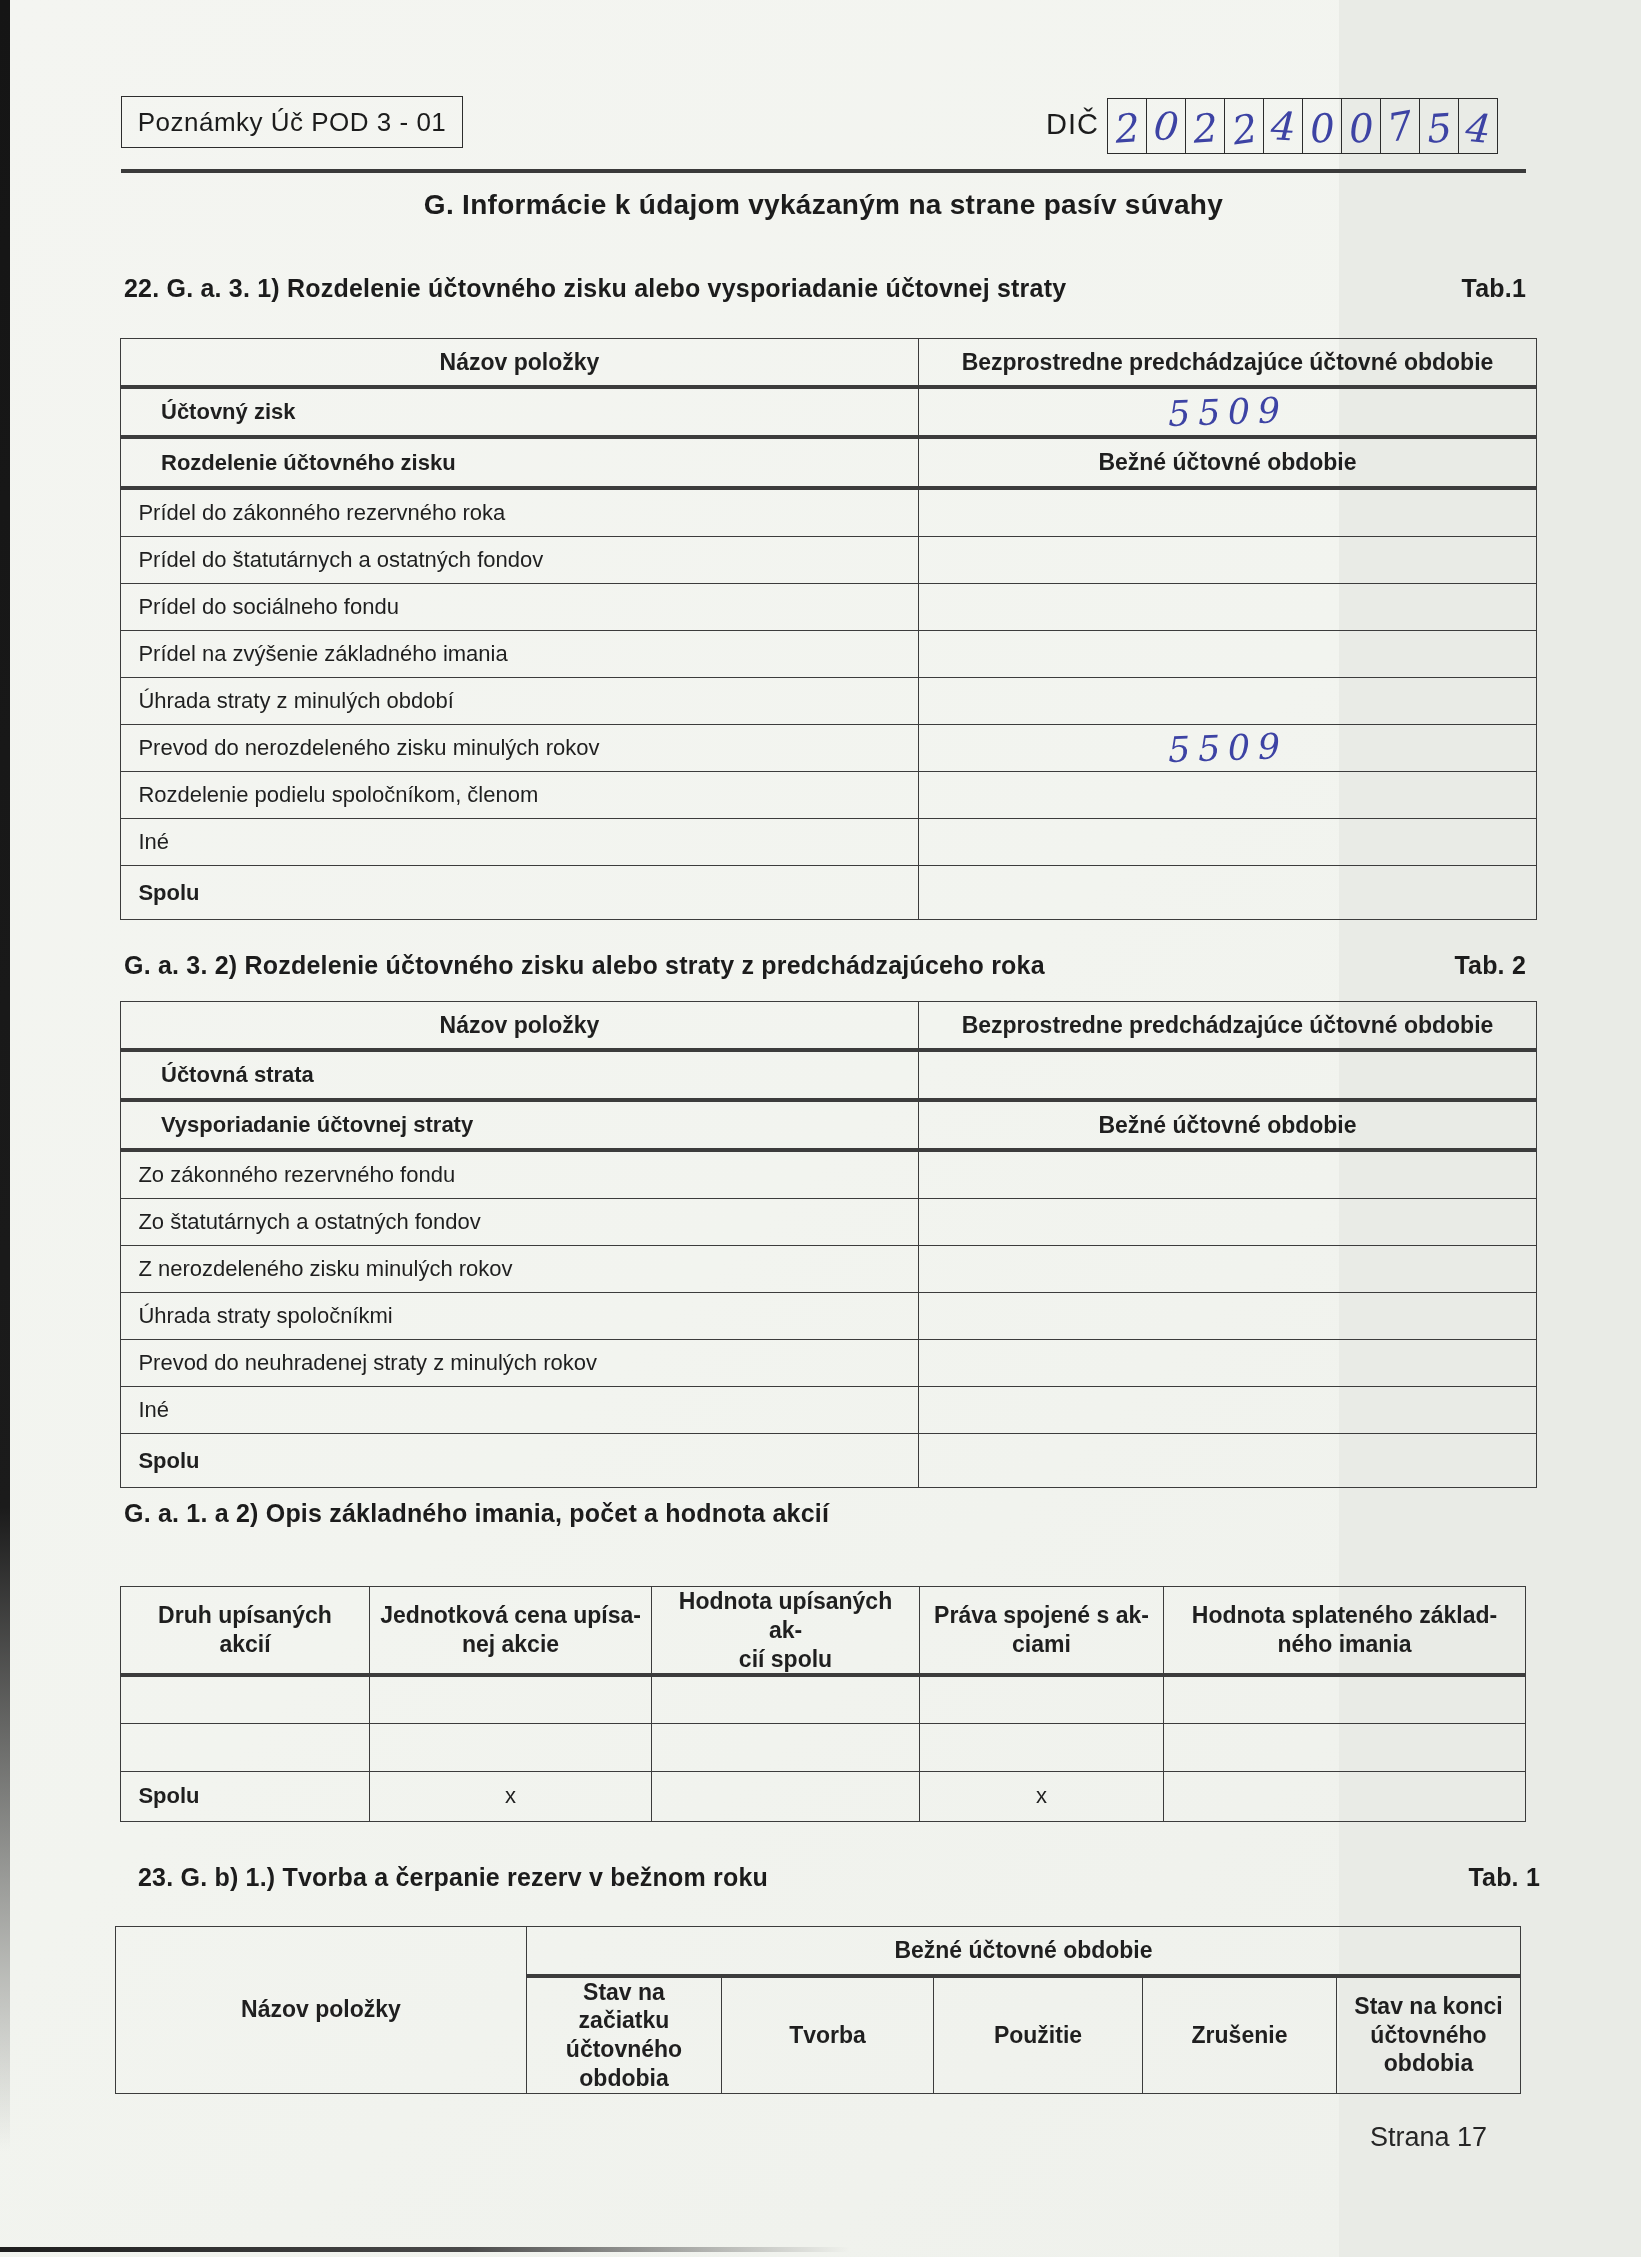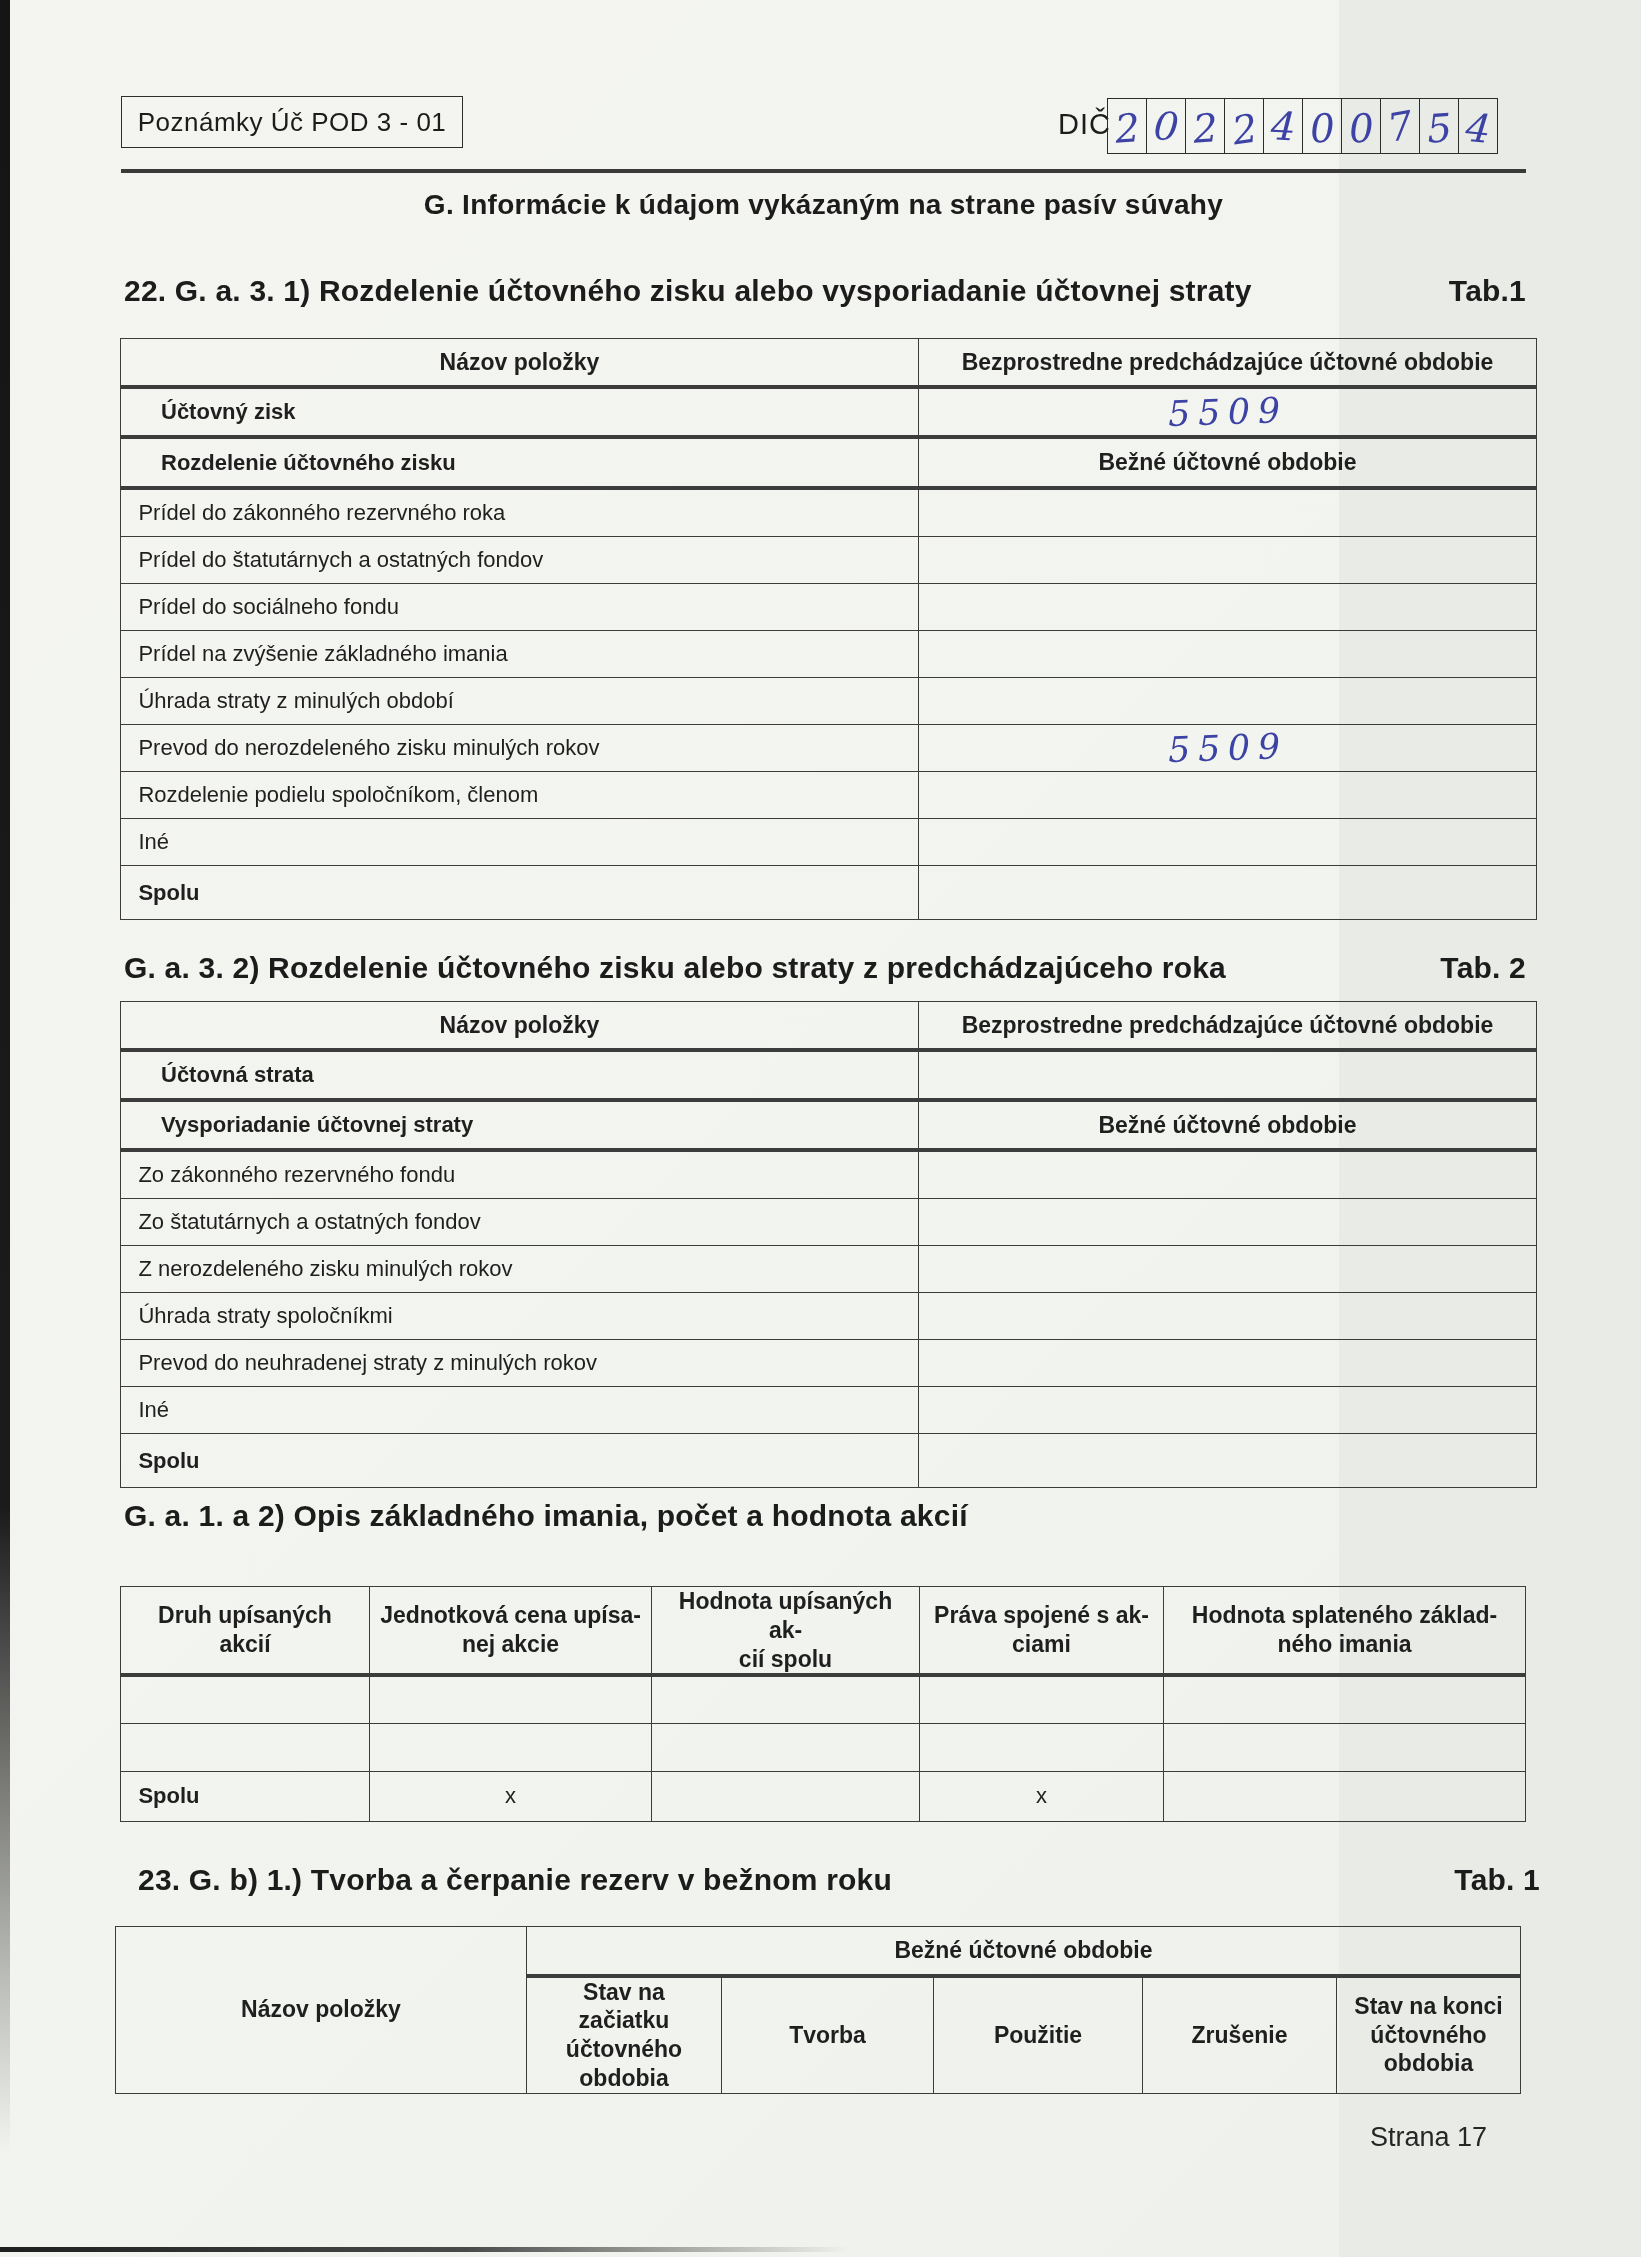--- a/index.html
+++ b/index.html
@@ -24,21 +24,21 @@
     position:absolute;left:0;top:2247px;width:850px;height:4.8px;
     background:linear-gradient(to right,#1e1e1e 0%,#4a4a4a 55%,rgba(90,90,90,0) 100%);
   }
   
   .form-code-box{
     position:absolute;left:121px;top:96px;width:340px;height:50px;
     border:1.9px solid #2d2d2d;display:flex;align-items:center;justify-content:center;
     font-size:26px;letter-spacing:0.5px;background:transparent;
   }
   .dic-label{
-    position:absolute;left:1046px;top:108px;font-size:29px;letter-spacing:1px;margin-left:12px;
+    position:absolute;left:1046px;top:108px;font-size:29px;letter-spacing:1px;
   }
   .dic-boxes{
     position:absolute;left:1107px;top:98px;height:54px;display:flex;
     border:1.9px solid #2c2c2c;
   }
   .dic-cell{
     width:38px;height:100%;border-left:1.9px solid #2c2c2c;
     display:flex;align-items:center;justify-content:center;
   }
   .dic-cell:first-child{border-left:none;}
@@ -55,21 +55,21 @@
 
   .rule-top{
     position:absolute;left:121px;top:169px;width:1405px;height:3.9px;background:#3a3a3a;
   }
   .main-title{
     position:absolute;left:121px;top:189px;width:1405px;text-align:center;
     font-size:28px;font-weight:bold;letter-spacing:0.3px;
   }
   .section-heading{
     position:absolute;display:flex;justify-content:space-between;align-items:baseline;
-    font-size:30px;font-weight:bold;letter-spacing:0.2px;text-align:center;
+    font-size:25px;font-weight:bold;letter-spacing:0.2px;text-align:center;
   }
   .sec1{left:124px;top:274px;width:1402px;}
   .sec2{left:124px;top:951px;width:1402px;}
   .sec3{left:124px;top:1499px;width:1402px;}
   .sec4{left:124px;top:1863px;width:1402px;margin-left:14px;}
 
   
   table.scan{
     position:absolute;border-collapse:collapse;table-layout:fixed;
     background:transparent;

